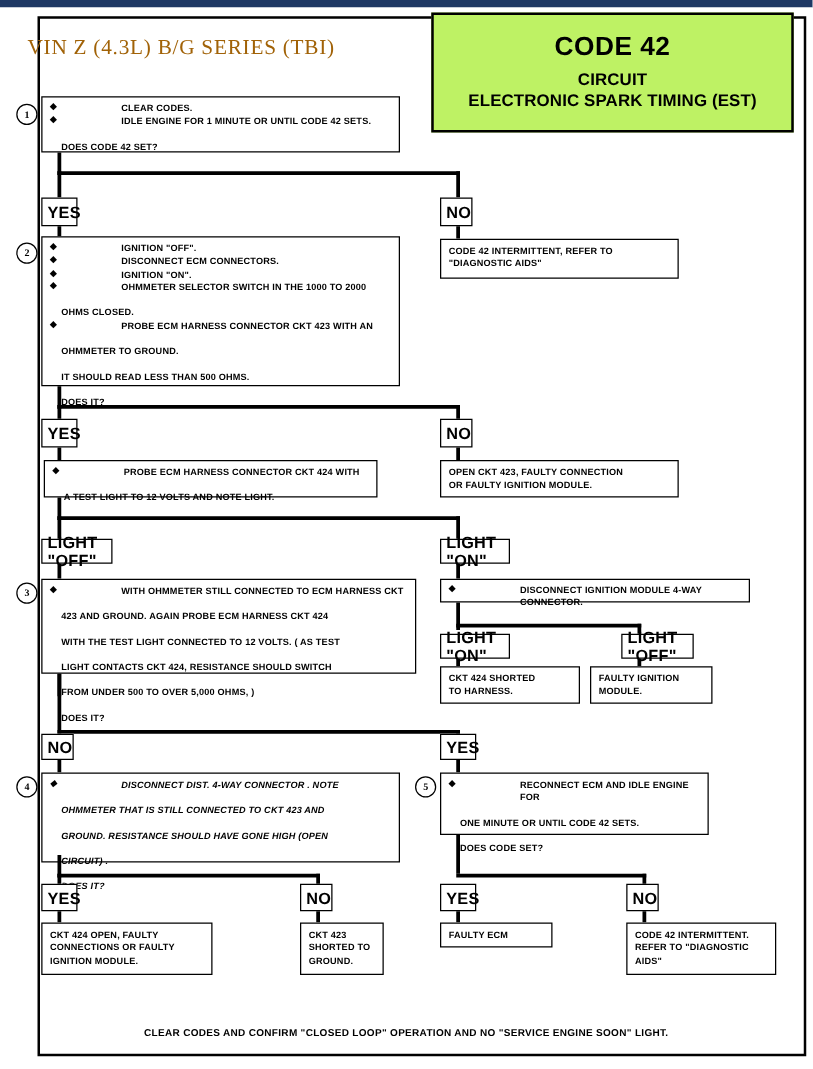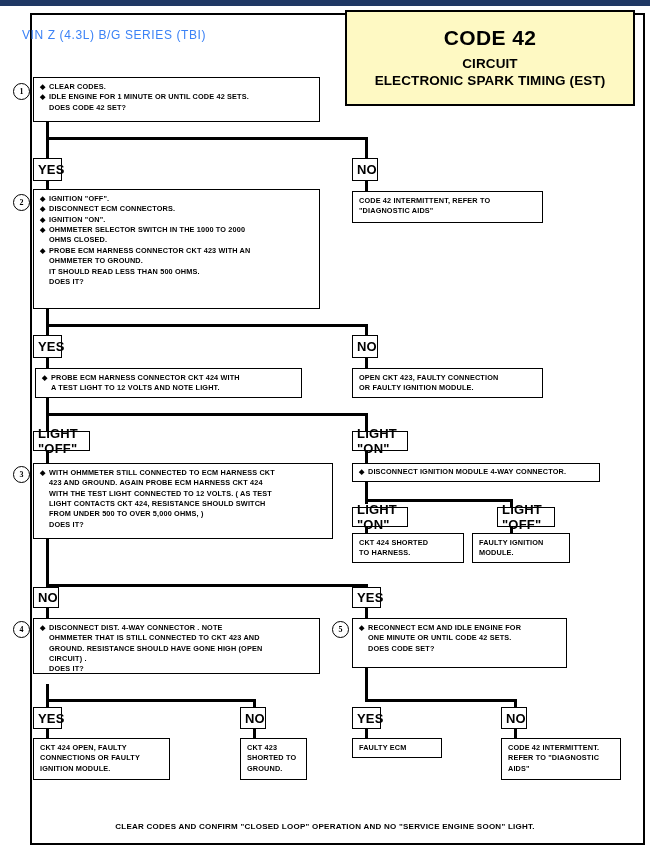--- a/index.html
+++ b/index.html
@@ -12,46 +12,46 @@
 
   
   .sheet{position:absolute;left:0;top:6px;width:650px;height:849px;
     background:#ffffff;}
 
   .page-border{position:absolute;left:30px;top:7px;width:615px;height:832px;
     border:2px solid #000;box-sizing:border-box;background:#fff;}
 
   
   .vin-line{position:absolute;left:22px;top:22px;
-    font-family:Liberation Sans, sans-serif;font-size:12px;letter-spacing:.6px;
-    color:#3b82f6;white-space:nowrap;}
+    font-family:Liberation Serif, serif;font-size:17px;letter-spacing:.6px;
+    color:#a16207;white-space:nowrap;}
 
   .title-box{position:absolute;left:345px;top:4px;width:290px;height:96px;
-    border:2px solid #000;box-sizing:border-box;background:#fef9c3;
+    border:2px solid #000;box-sizing:border-box;background:#bef264;
     display:flex;flex-direction:column;align-items:center;justify-content:center;}
   .title-code{font-size:21px;font-weight:bold;letter-spacing:.4px;color:#000;
     margin-bottom:6px;}
   .title-sub{font-size:13.5px;font-weight:bold;line-height:1.25;text-align:center;
     color:#000;letter-spacing:.1px;}
 
   
   .node{position:absolute;border:1.6px solid #000;box-sizing:border-box;
     background:#fff;font-size:7.3px;font-weight:bold;color:#000;
     letter-spacing:.15px;line-height:1.42;}
   .node .pad{padding:4px 5px 4px 6px;}
 
   .tag{position:absolute;border:1.6px solid #000;box-sizing:border-box;
     background:#fff;font-size:13px;font-weight:bold;color:#000;
     display:flex;align-items:center;padding-left:4px;letter-spacing:.2px;}
 
-  .bullet-row{display:flex;align-items:flex-start;}
+  .bullet-row{display:flex;align-items:flex-start;gap:48px;}
   .bullet-row .dot{flex:0 0 auto;width:9px;font-size:7px;line-height:1.42;
     transform:translateY(-.5px);}
   .bullet-row .txt{flex:1 1 auto;}
-  .cont{padding-left:9px;}
+  .cont{padding-left:9px;margin-top:10px;}
 
   .num{position:absolute;width:17px;height:17px;border:1.4px solid #000;
     border-radius:50%;box-sizing:border-box;background:#fff;
     font-size:8px;font-weight:bold;color:#000;
     display:flex;align-items:center;justify-content:center;
     font-family:"Liberation Serif", serif;}
 
   .vline{position:absolute;width:3px;background:#000;}
   .hline{position:absolute;height:3px;background:#000;}
 
@@ -235,21 +235,21 @@
   <div class="vline" style="left:365px;top:578px;height:21px;"></div>
 
   <div class="tag" style="left:33px;top:581px;width:26px;height:21px;">NO</div>
   <div class="tag" style="left:352px;top:581px;width:29px;height:21px;">YES</div>
 
   <div class="vline" style="left:46px;top:602px;height:10px;"></div>
   <div class="vline" style="left:365px;top:602px;height:10px;"></div>
 
   <div class="num" style="left:13px;top:615px;">4</div>
 
-  <div class="node" style="left:33px;top:612px;width:287px;height:56px;">
+  <div class="node" style="left:33px;top:612px;width:287px;height:72px;font-style:italic;">
     <div class="pad">
       <div class="bullet-row">
         <span class="dot">◆</span>
         <span class="txt">DISCONNECT DIST. 4-WAY CONNECTOR .  NOTE</span>
       </div>
       <div class="cont">OHMMETER THAT IS STILL CONNECTED TO CKT 423  AND</div>
       <div class="cont">GROUND. RESISTANCE SHOULD HAVE GONE HIGH (OPEN</div>
       <div class="cont">CIRCUIT) .</div>
       <div class="cont">DOES IT?</div>
     </div>

